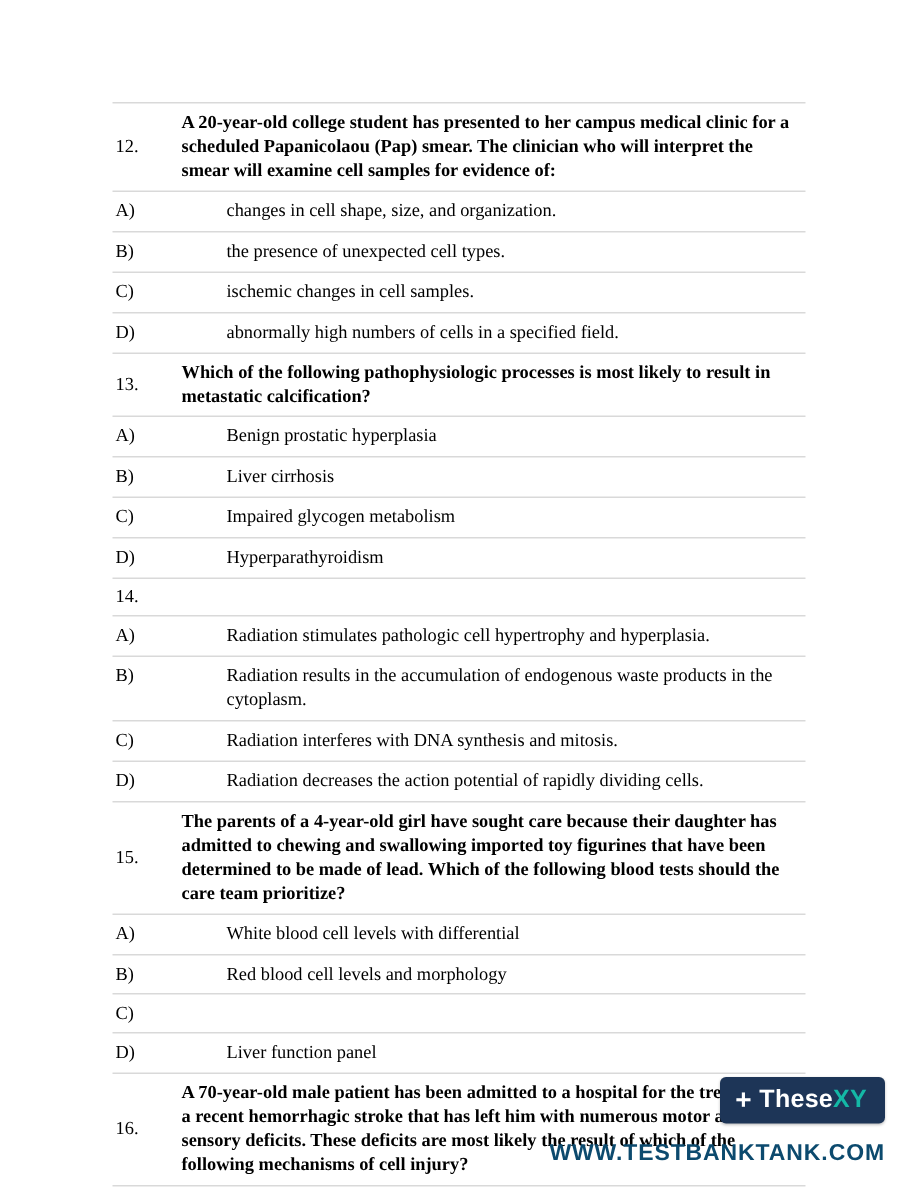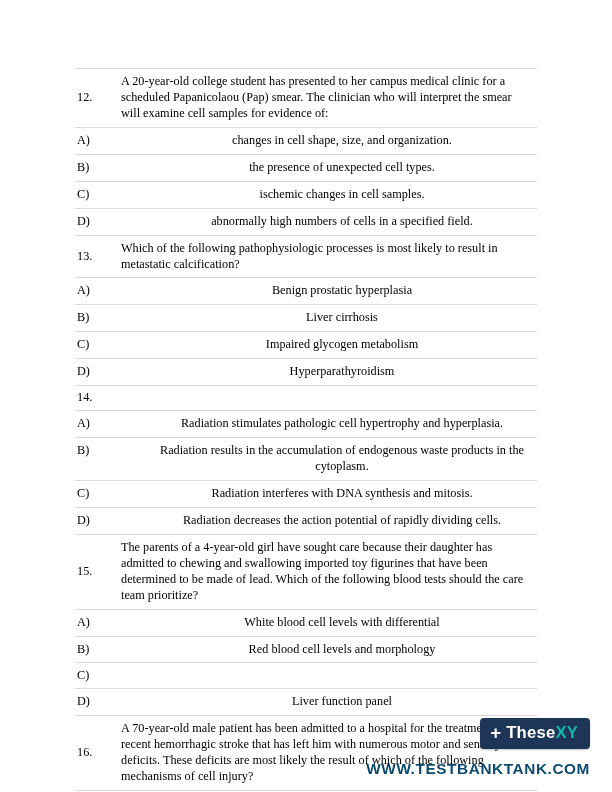--- a/index.html
+++ b/index.html
@@ -53,29 +53,29 @@
   }
   .qrow .label {
     display: flex;
     align-items: center;
     align-self: stretch;
     text-align: center;
   }
   .qrow .text {
     padding-top: 5px;
     padding-bottom: 5px;
+    font-weight: bold;
   }
   .arow .label {
     padding-top: 5px;
   }
   .arow .text {
     padding-left: 32px;
     padding-top: 5px;
     padding-bottom: 5px;
-    text-align: center;
   }
   .badge {
     position: absolute;
     right: 22px;
     top: 718px;
     background: #1d3557;
     color: #ffffff;
     border-radius: 4px;
     padding: 5px 12px 6px 10px;
     font-family: "Liberation Sans", sans-serif;

